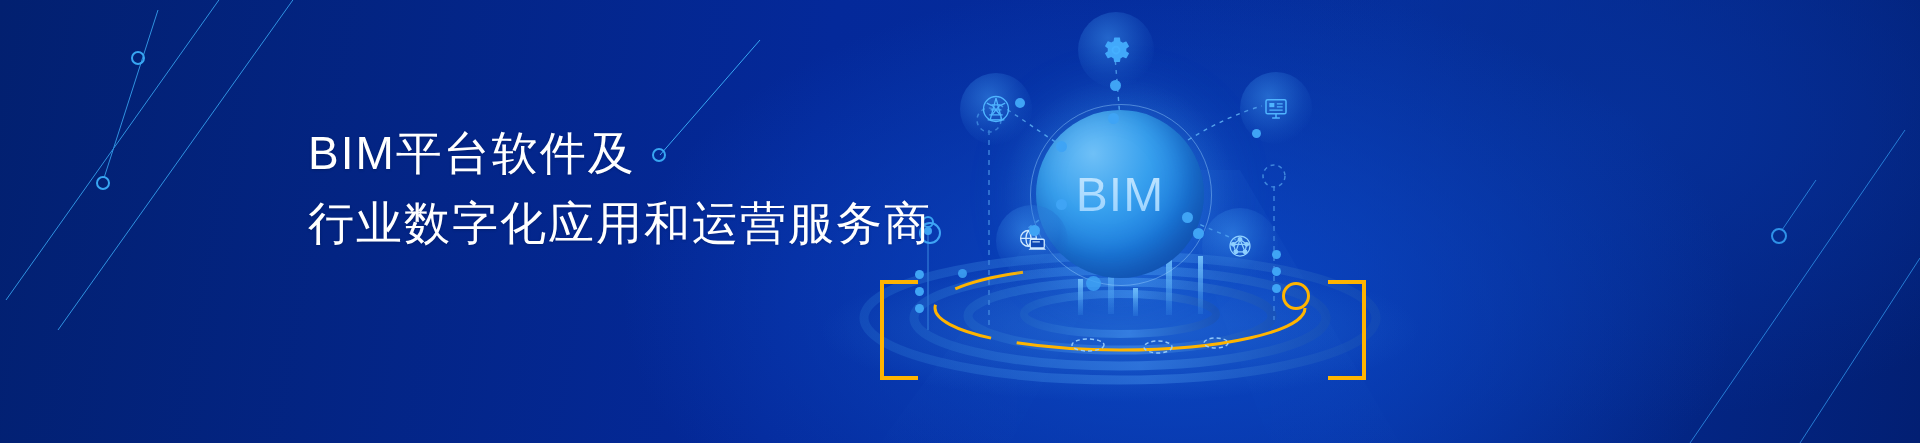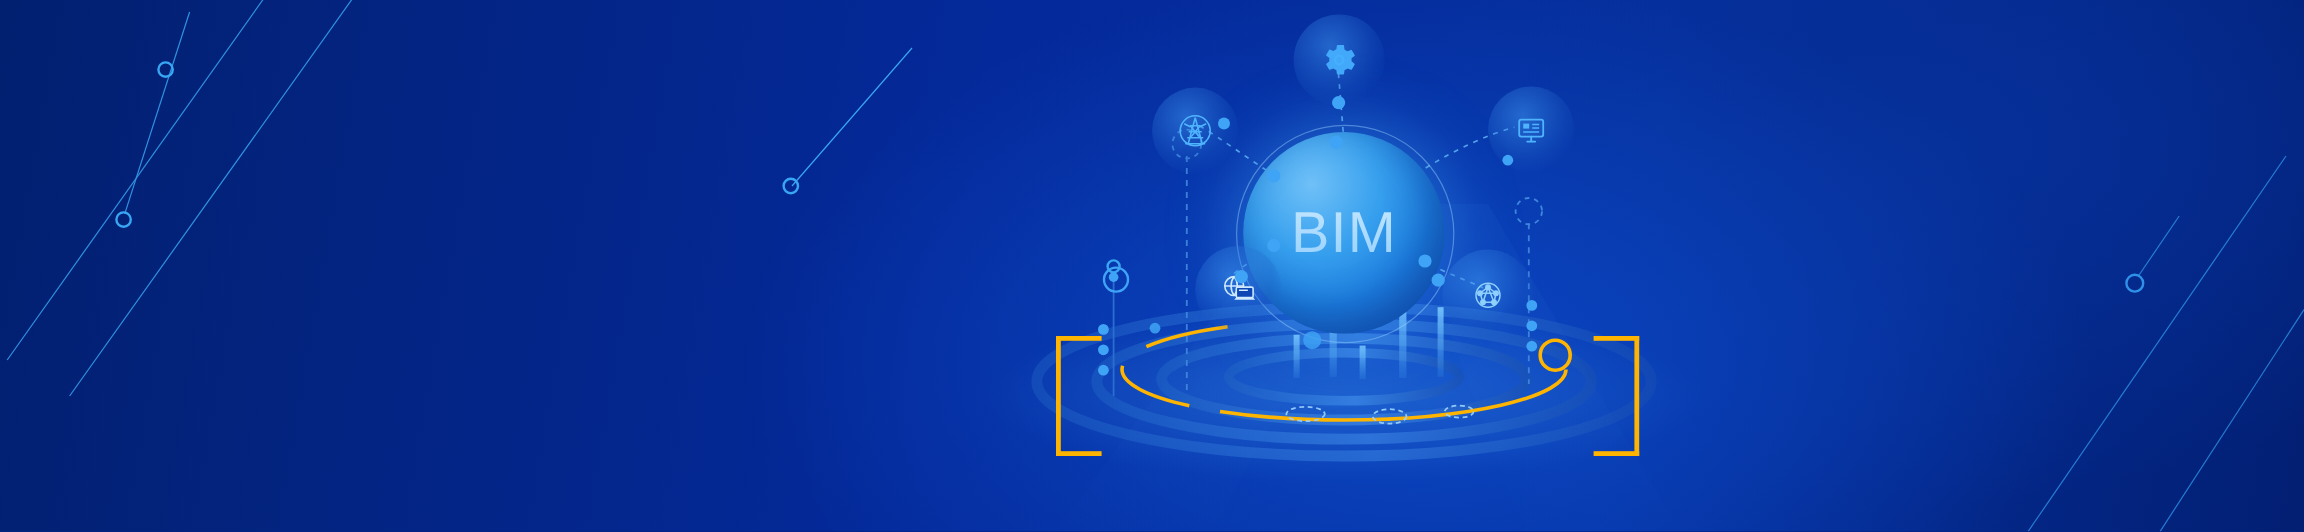--- a/index.html
+++ b/index.html
@@ -282,14 +282,18 @@
     <i></i>
       <i></i>
       <i></i>
   </div>
 
   <div class="ring-dot-orange" style="left:1282px;top:282px;width:22px;height:22px;"></div>
 
   <div class="bracket left" style="left:880px;top:280px;"></div>
   <div class="bracket right" style="left:1328px;top:280px;"></div>
 
+  <div class="headline">
+    <span class="hl-line">BIM平台软件及</span>
+    <span class="hl-line">行业数字化应用和运营服务商</span>
+  </div>
 
 </div>
 
 </body></html>

